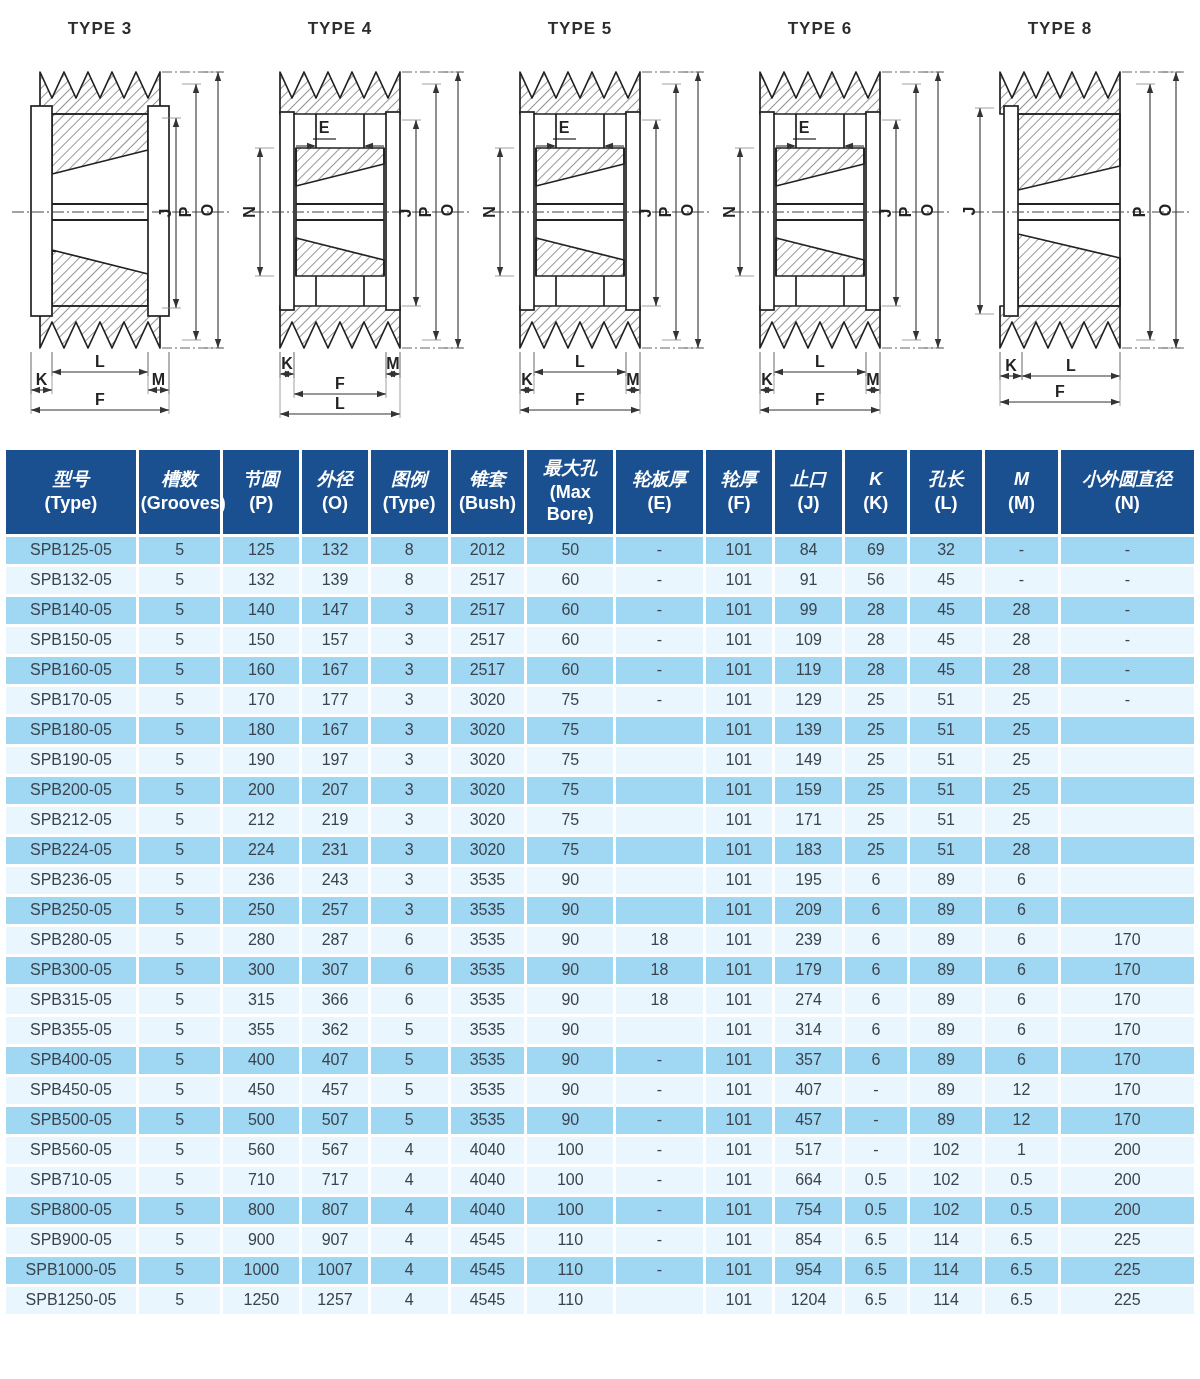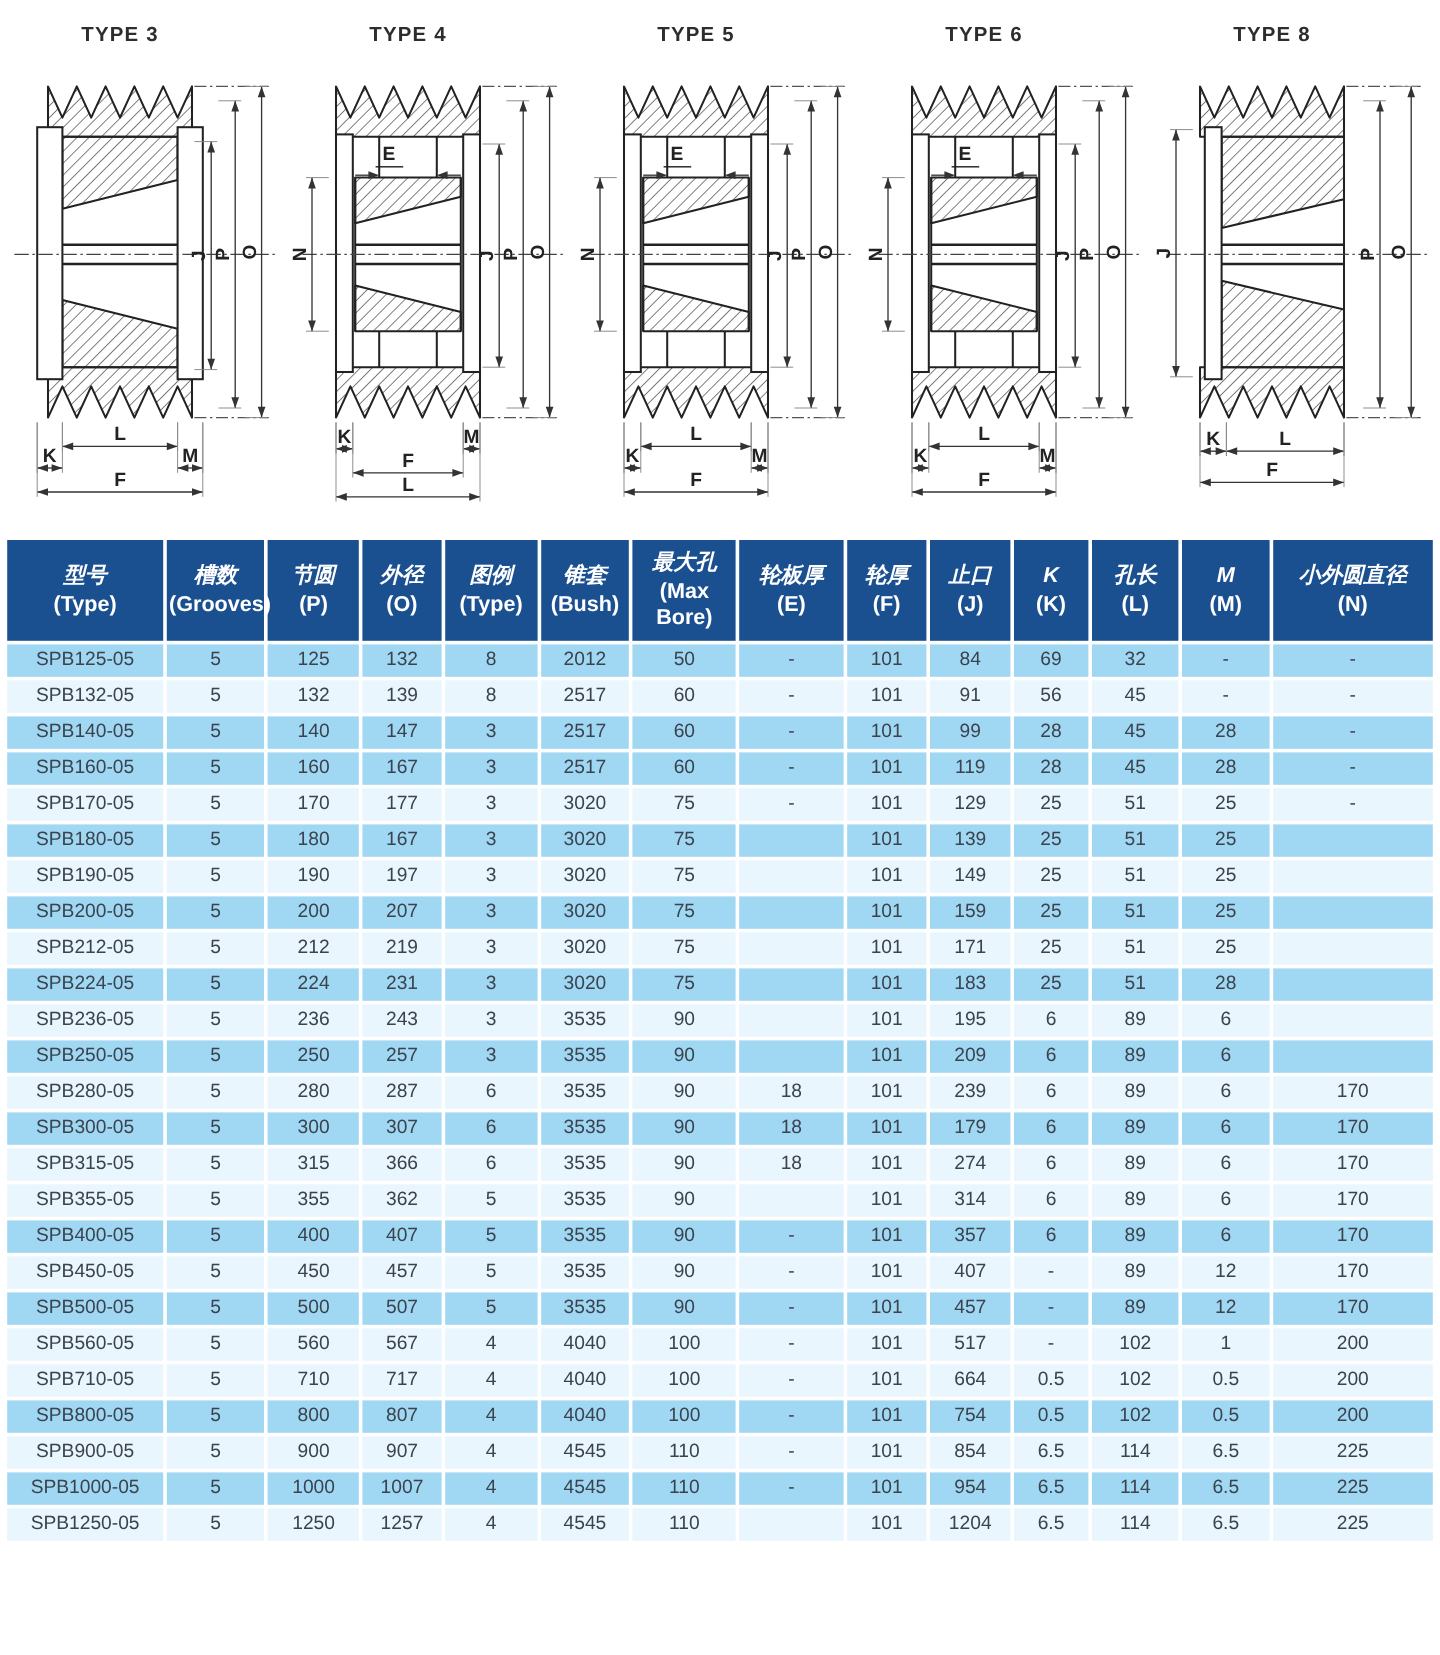--- a/index.html
+++ b/index.html
@@ -506,20 +506,36 @@
           <td>2517</td>
           <td>60</td>
           <td>-</td>
           <td>101</td>
           <td>99</td>
           <td>28</td>
           <td>45</td>
           <td>28</td>
           <td>-</td>
         </tr>
+        <tr class="row-light">
+          <td>SPB150-05</td>
+          <td>5</td>
+          <td>150</td>
+          <td>157</td>
+          <td>3</td>
+          <td>2517</td>
+          <td>60</td>
+          <td>-</td>
+          <td>101</td>
+          <td>109</td>
+          <td>28</td>
+          <td>45</td>
+          <td>28</td>
+          <td>-</td>
+        </tr>
         <tr class="row-dark">
           <td>SPB160-05</td>
           <td>5</td>
           <td>160</td>
           <td>167</td>
           <td>3</td>
           <td>2517</td>
           <td>60</td>
           <td>-</td>
           <td>101</td>

